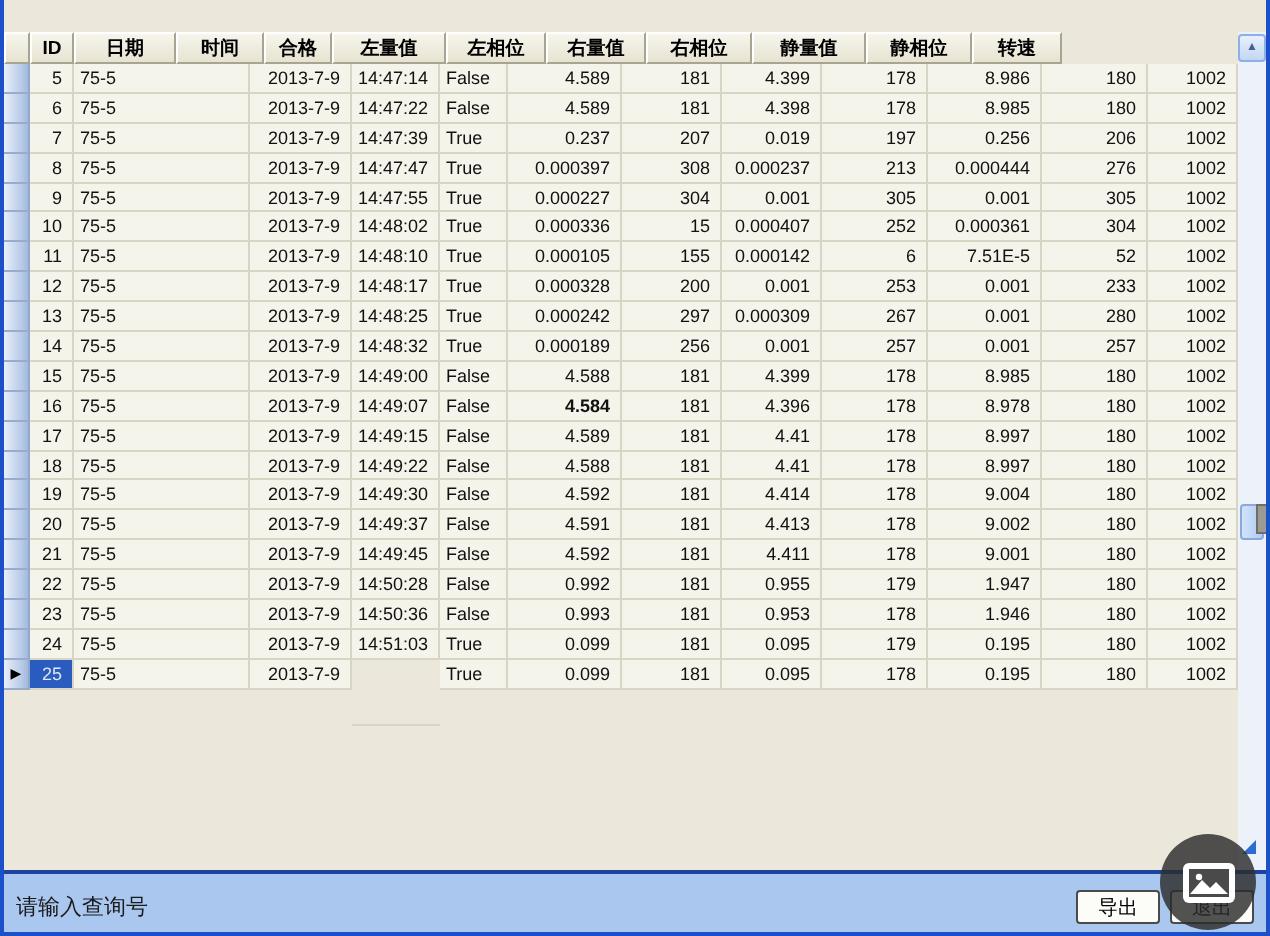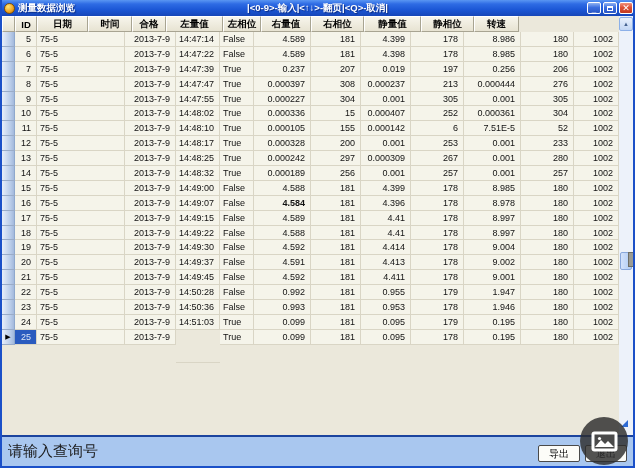--- a/index.html
+++ b/index.html
@@ -46,62 +46,46 @@
   .sb-up{position:absolute;top:1px;left:0;width:14px;height:14px;
     background:linear-gradient(180deg,#E8F0FC,#C2D6F4);border:1px solid #8CB0E8;border-radius:2px;
     display:flex;align-items:center;justify-content:center;font-size:6px;color:#44618F;cursor:pointer;}
   .sb-thumb{position:absolute;left:1px;top:236px;width:12px;height:18px;border-radius:2px;
     background:linear-gradient(90deg,#D3E2FB,#AFCBF4);border:1px solid #89A8DC;cursor:grab;}
   .corner-mark{position:absolute;right:5px;bottom:8px;width:0;height:0;
     border-left:7px solid transparent;border-bottom:7px solid #2E6BD4;}
   
   .statusbar{position:absolute;left:0;right:0;bottom:0;height:31px;background:#A9C7EF;
     border-top:2px solid #1C449E;}
-  .hint{position:absolute;left:6px;bottom:5px;font-size:15px;color:#1A1A1A;}
+  .hint{position:absolute;left:6px;bottom:5px;font-size:11px;color:#1A1A1A;}
   .xpbtn{position:absolute;bottom:4px;width:42px;height:17px;background:#FCFCF8;
     border:1px solid #4A4A4A;border-radius:2px;font-size:10px;color:#000;padding:0;cursor:pointer;}
   .xpbtn.export{right:53px;}
   .xpbtn.exit{right:6px;}
   
   .capture-badge{position:absolute;left:578px;top:417px;width:48px;height:48px;border-radius:50%;
     background:rgba(44,44,44,0.82);display:flex;align-items:center;justify-content:center;z-index:5;}
   .side-handle{position:absolute;right:-2px;top:252px;width:7px;height:15px;background:#9B9B93;
     border:1px solid #6E6E66;z-index:4;cursor:ew-resize;}
 </style>
 </head>
 <body>
 
 <div class="window">
 
-  <div class="titlebar">
-    <span class="app-icon"></span>
-    <span class="title-text">测量数据浏览</span>
-    <span class="title-center">|&lt;0-9&gt;-输入|&lt;↑↓&gt;-翻页|&lt;Q&gt;-取消|</span>
-    <span class="winbtns">
-      <span class="wbtn blue">
-          <span class="minglyph">_</span>
-        </span>
-      <span class="wbtn blue">
-          <span class="maxglyph"></span>
-        </span>
-      <span class="wbtn red">
-          <span>✕</span>
-        </span>
-    </span>
-  </div>
 
   <div class="grid-area">
     <div class="grid-header" id="grid-header">
         <div class="hcell" style="width: 13px;"></div>
         <div class="hcell" style="width: 22px;">ID</div>
         <div class="hcell" style="width: 51px;">日期</div>
         <div class="hcell" style="width: 44px;">时间</div>
         <div class="hcell" style="width: 34px;">合格</div>
         <div class="hcell" style="width: 57px;">左量值</div>
-        <div class="hcell" style="width: 38px;">左相位</div>
+        <div class="hcell" style="width: 50px;">左相位</div>
         <div class="hcell" style="width: 50px;">右量值</div>
         <div class="hcell" style="width: 53px;">右相位</div>
         <div class="hcell" style="width: 57px;">静量值</div>
         <div class="hcell" style="width: 53px;">静相位</div>
         <div class="hcell" style="width: 45px;">转速</div>
       </div>
     <div class="grid-body" id="grid-body">
         <div class="rrow">
           <div class="selcol"></div>
           <div class="cell r" style="width: 22px;">5</div>

